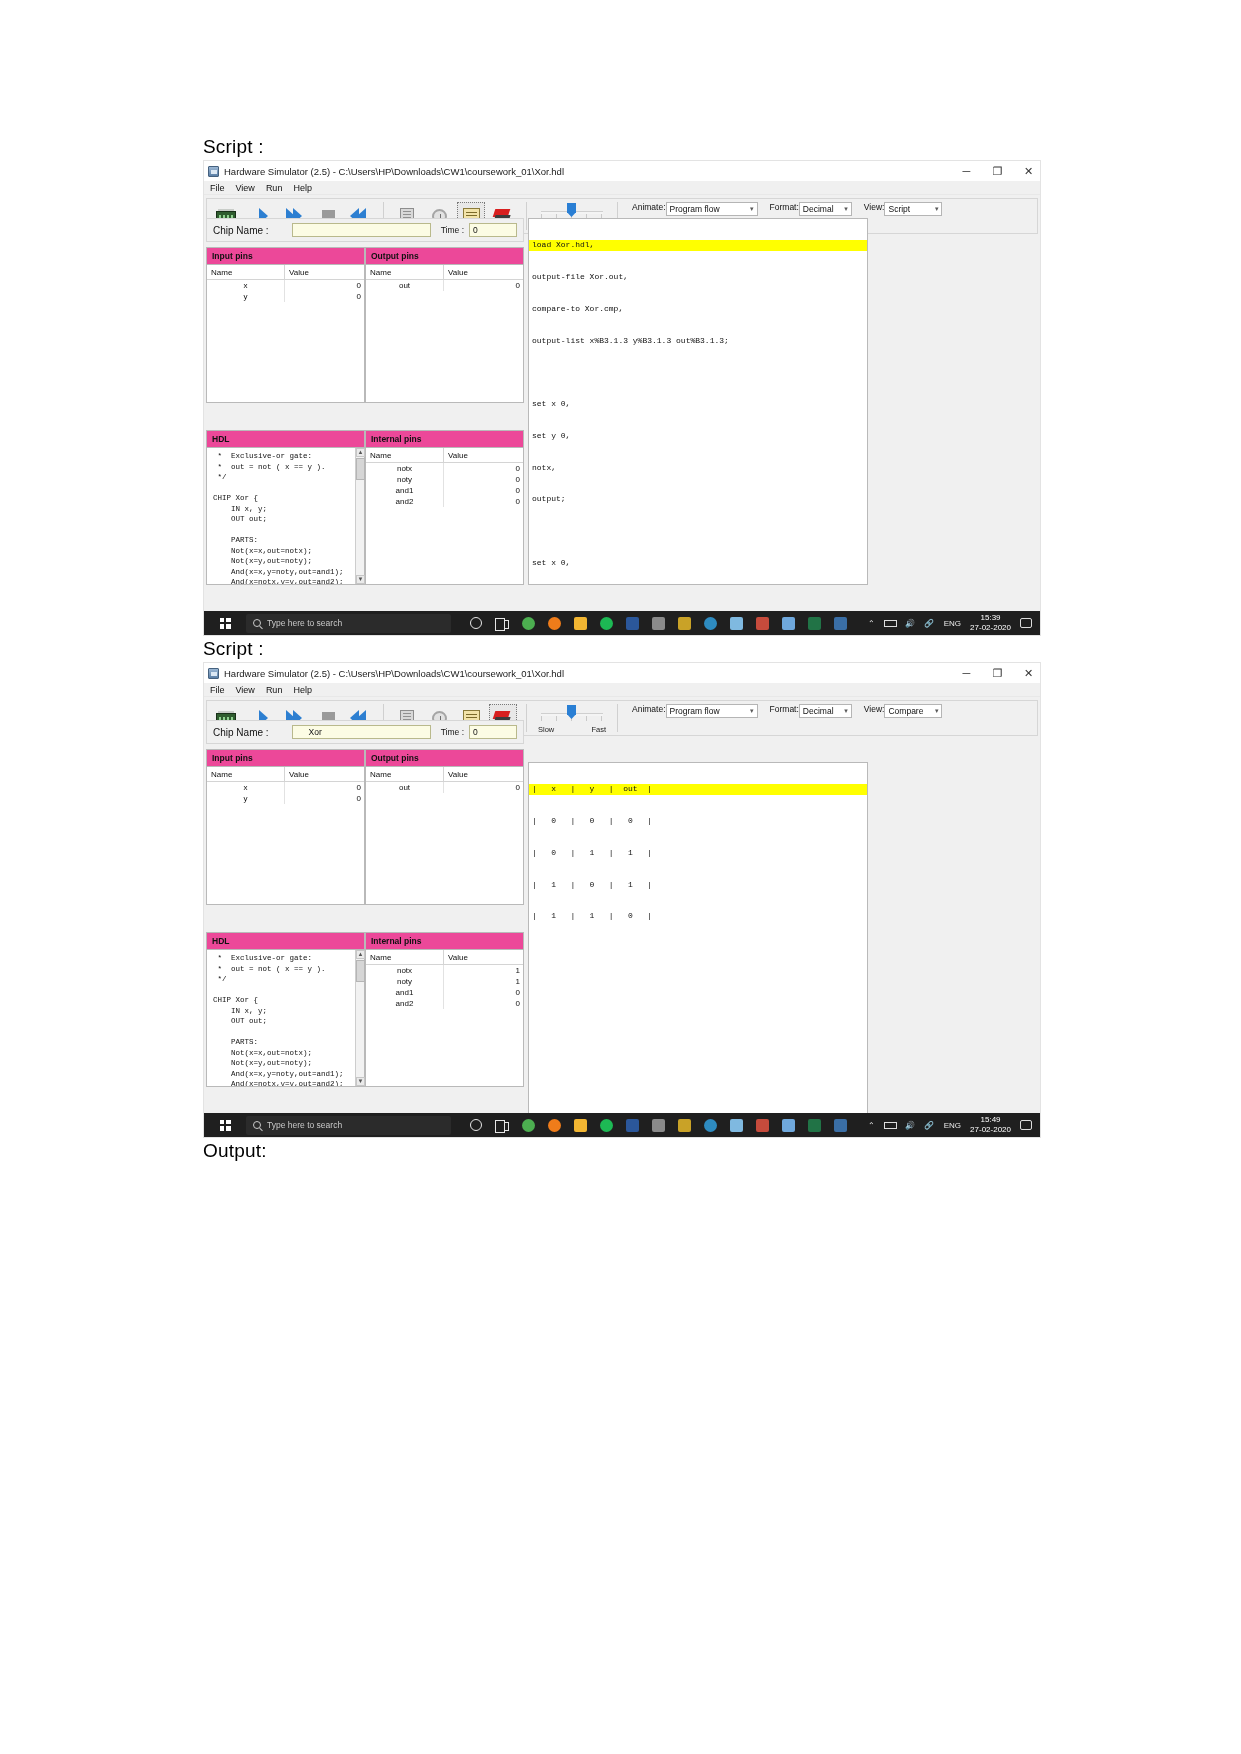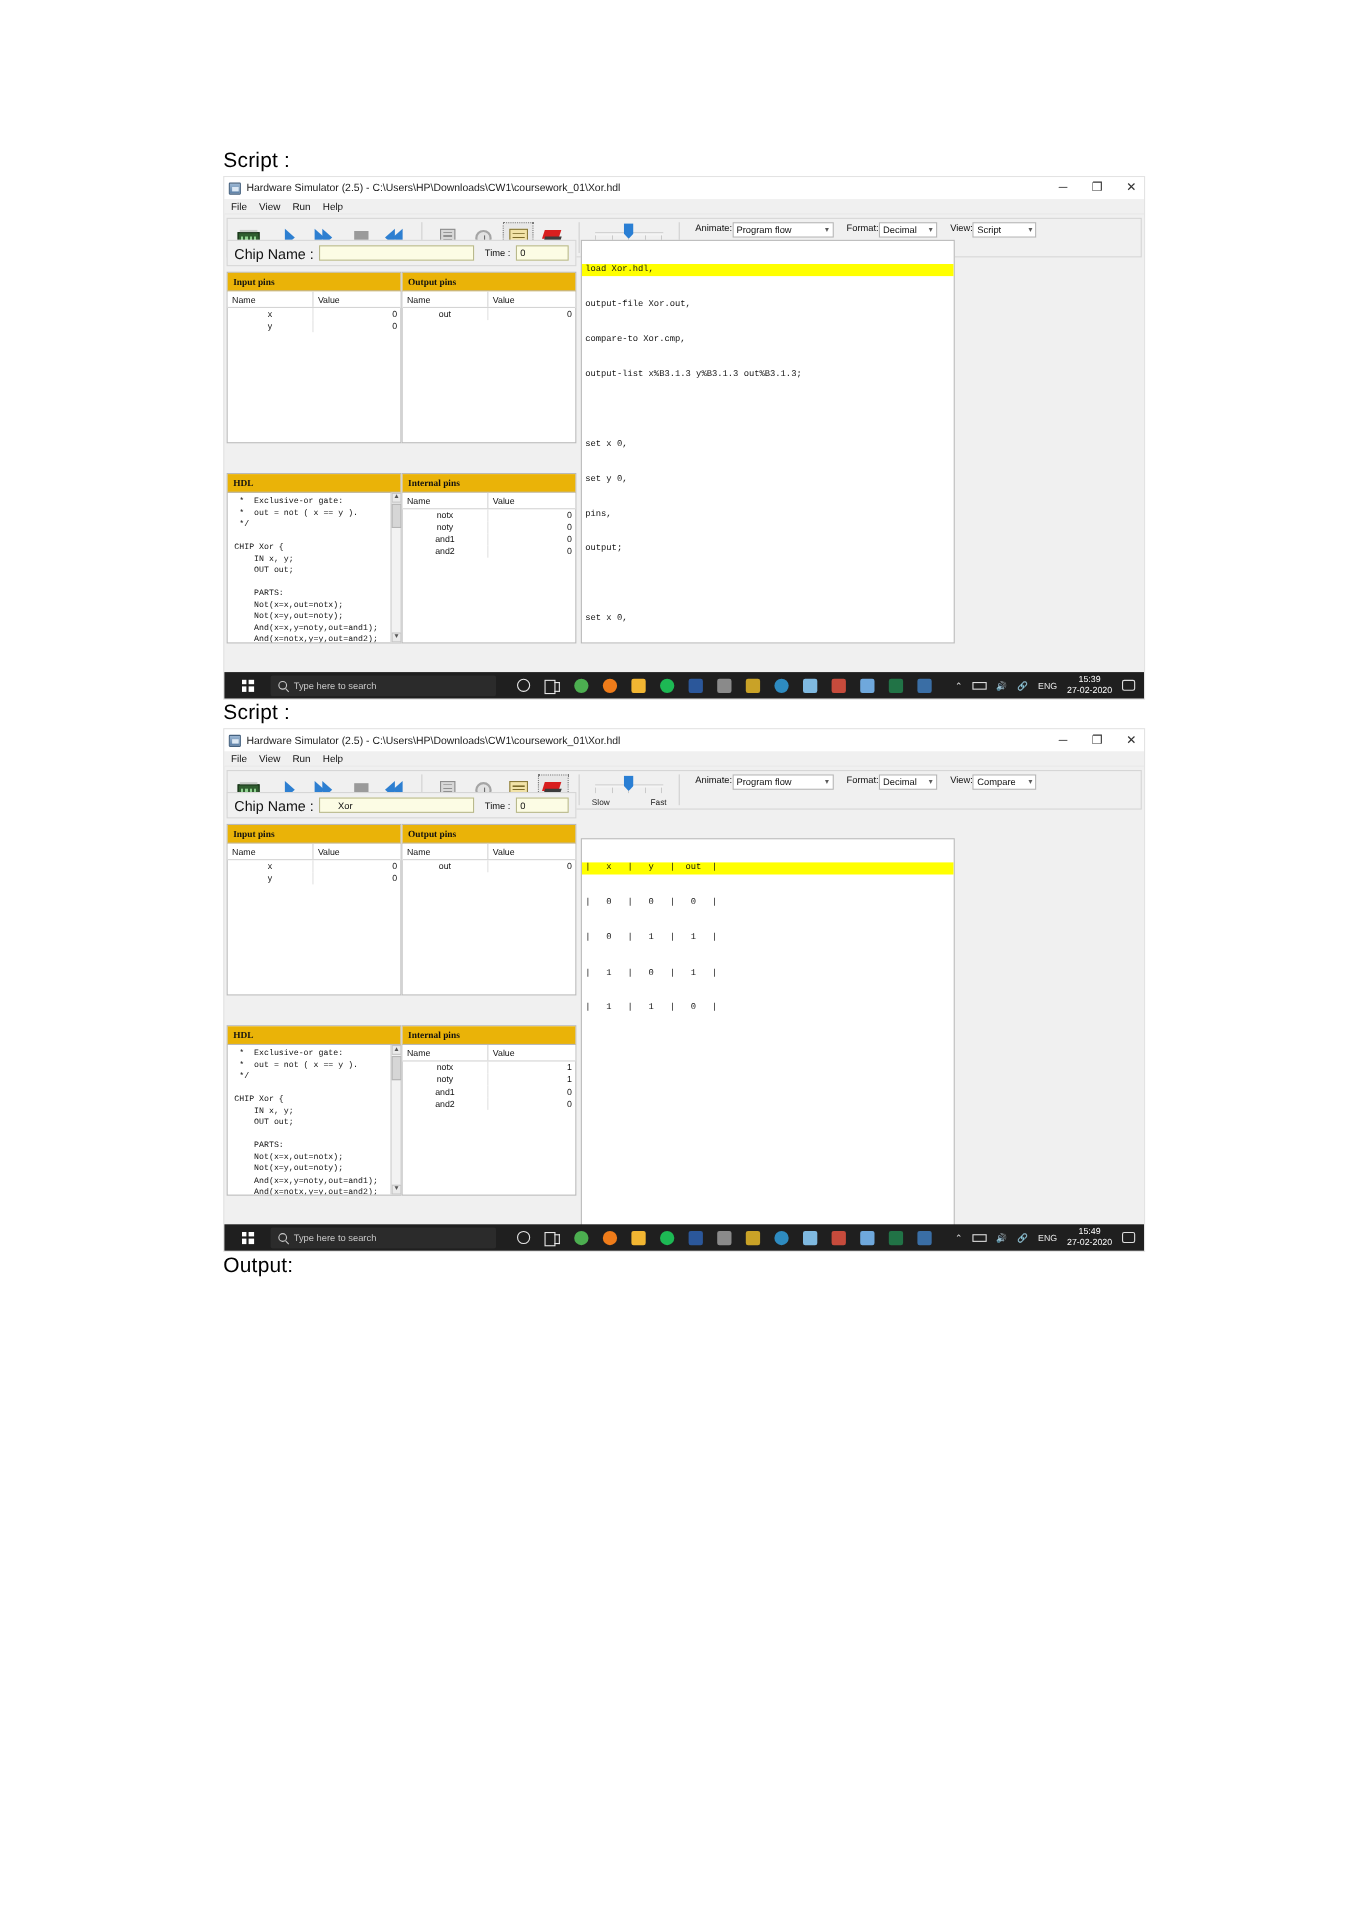--- a/index.html
+++ b/index.html
@@ -161,34 +161,34 @@
   .cb-view    { width:58px; }
 
   
   .bodyarea { position:absolute; left:2px; right:2px; top:57px; bottom:24px; }
 
   .chiprow {
     position:absolute; left:0; top:0; width:318px; height:24px;
     background:#f0f0f0; border:1px solid #d6d6d6;
     display:flex; align-items:center; padding:0 6px;
   }
-  .chiprow .lbl { font-size:13px; color:#111; margin-right:5px; }
+  .chiprow .lbl { font-size:10px; color:#111; margin-right:23px; }
   .chip-input {
     height:14px; background:#fcfce4; border:1px solid #b9b98c; flex:1;
     font-size:8.5px; color:#111; display:flex; align-items:center; padding-left:16px;
   }
   .time-lbl { font-size:8.5px; color:#111; margin:0 5px 0 10px; }
   .time-input { width:48px; height:14px; background:#fcfce4; border:1px solid #b9b98c;
      font-size:8.5px; color:#111; display:flex; align-items:center; padding-left:3px; }
 
   .panel { position:absolute; background:#fff; border:1px solid #b9b9b9; }
   .panel-hdr {
-    height:17px; background:#eab308; border-bottom:1px solid #b9b9b9;
+    height:17px; background:#ec4899; border-bottom:1px solid #b9b9b9;
     font-size:8.5px; font-weight:bold; color:#111;
-    display:flex; align-items:center; padding-left:5px;font-family:Liberation Serif, serif;
+    display:flex; align-items:center; padding-left:5px;
   }
   .tbl-hdr {
     height:15px; border-bottom:1px solid #d4d4d4; display:flex; font-size:8px; color:#111;
     background:#fff;
   }
   .tbl-hdr .c1 { width:78px; padding-left:4px; display:flex; align-items:center; border-right:1px solid #d4d4d4; }
   .tbl-hdr .c2 { flex:1; padding-left:4px; display:flex; align-items:center; }
   .trow { height:11px; display:flex; font-size:8px; color:#111; }
   .trow .c1 { width:78px; text-align:center; border-right:1px solid #e2e2e2; line-height:11px; }
   .trow .c2 { flex:1; text-align:right; padding-right:3px; line-height:11px; }
@@ -440,21 +440,21 @@
 
       <div class="codepane" style="left:322px; top:0; width:340px; height:367px;">
         <div class="codetext">
           <div class="line hl">load Xor.hdl,</div>
           <div class="line">output-file Xor.out,</div>
           <div class="line">compare-to Xor.cmp,</div>
           <div class="line">output-list x%B3.1.3 y%B3.1.3 out%B3.1.3;</div>
           <div class="line">&nbsp;</div>
           <div class="line">set x 0,</div>
           <div class="line">set y 0,</div>
-          <div class="line">pins,</div>
+          <div class="line">notx,</div>
           <div class="line">output;</div>
           <div class="line">&nbsp;</div>
           <div class="line">set x 0,</div>
           
           
           
           
           
           
           

